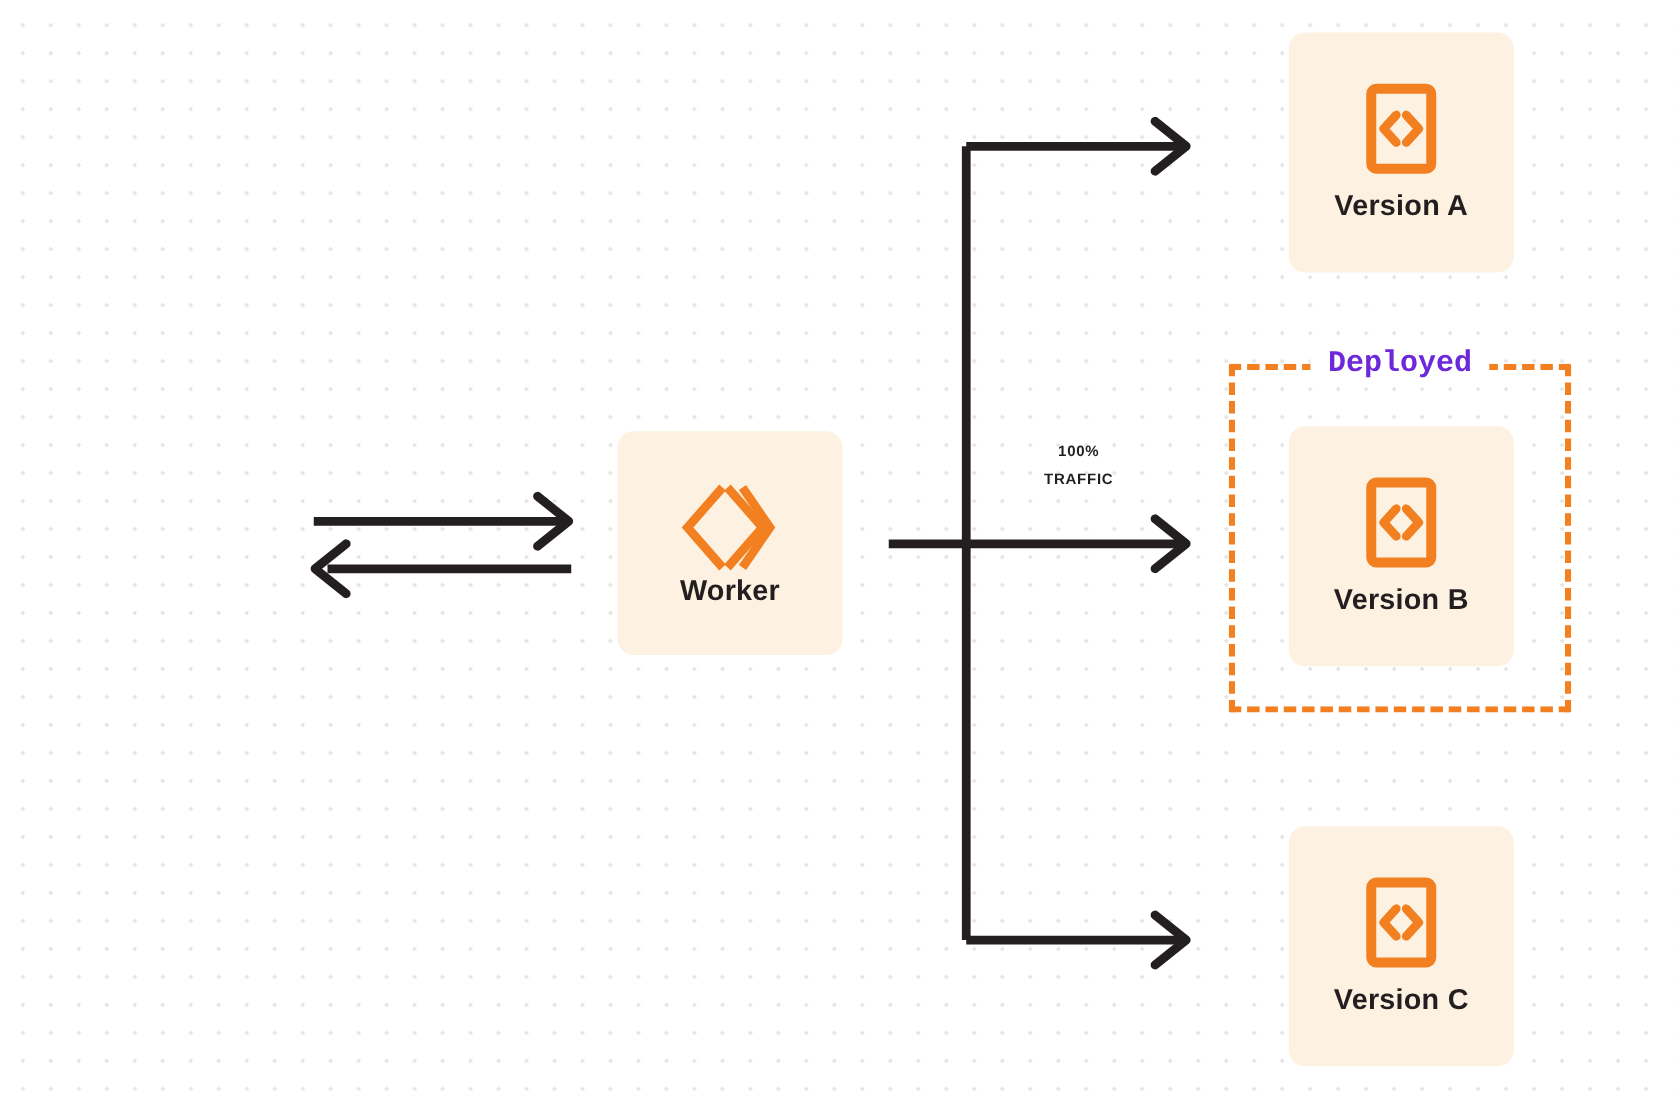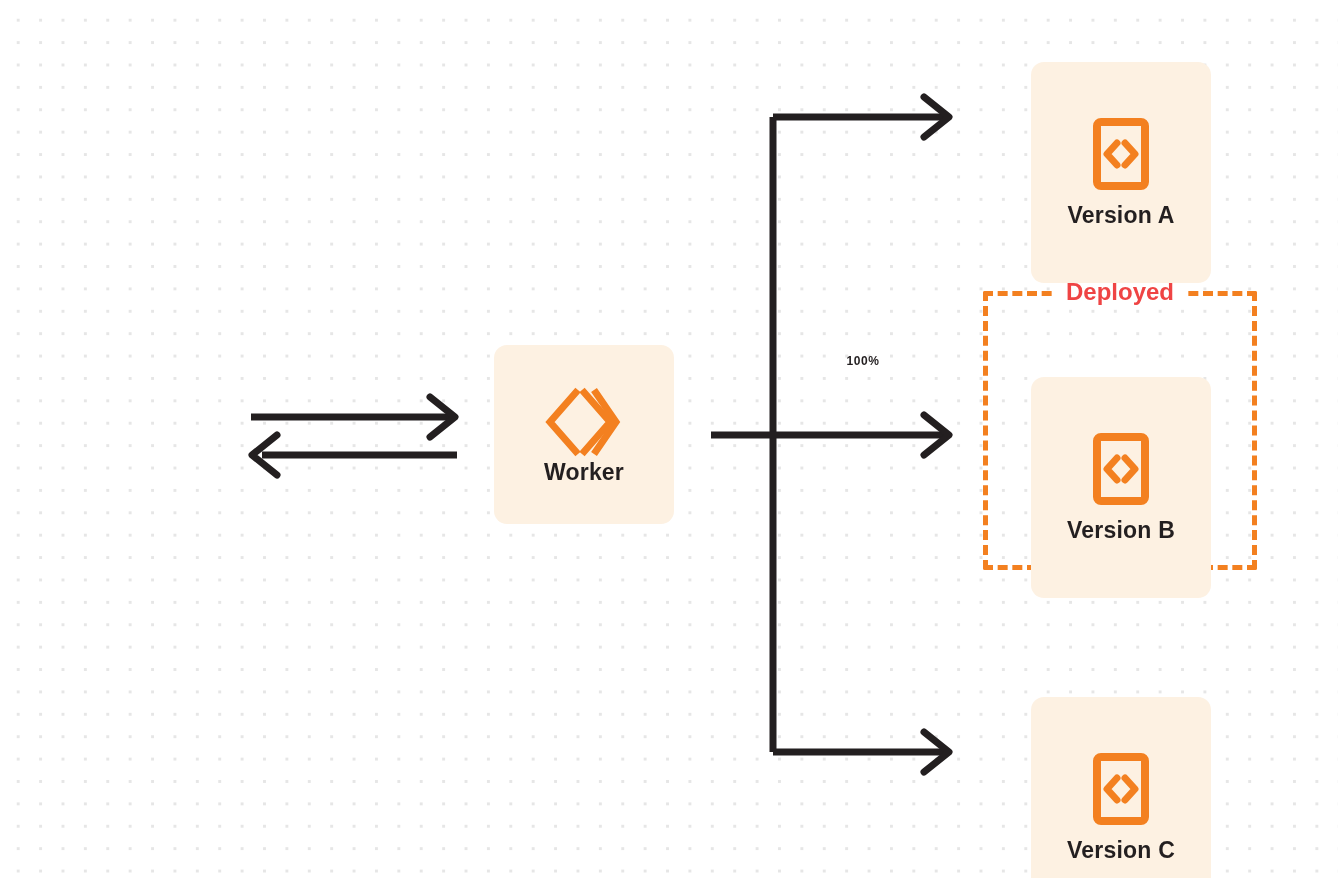--- a/index.html
+++ b/index.html
@@ -50,23 +50,22 @@
     left: 494px;
     top: 345px;
     width: 180px;
     height: 179px;
     background: #fdf1e2;
   }
   #worker-node .node-label { font-size: 23px; margin-top: 0; }
 
   .version-node {
     width: 180px;
-    height: 221px;
+    height: 192px;
     background: #fdf1e2;
-    margin-top: 36px;
   }
   #version-a-node { left: 1031px; top: 26px; }
   #version-b-node { left: 1031px; top: 341px; }
   #version-c-node { left: 1031px; top: 661px; }
   .version-node .node-label { font-size: 23px; margin-top: 12px; }
 
   .icon-slot {
     display: flex;
     align-items: center;
     justify-content: center;
@@ -83,25 +82,26 @@
     border-radius: 2px;
     box-sizing: border-box;
   }
   #deployed-label {
     position: absolute;
     left: 50%;
     top: -16px;
     transform: translateX(-50%);
     background: #ffffff;
     padding: 0 14px;
-    color: #ef4444;
+    color: #6d28d9;
     font-size: 24px;
     font-weight: bold;
     white-space: nowrap;
     line-height: 1;
+    font-family: Liberation Mono, monospace;
   }
 
   
   #traffic-label {
     position: absolute;
     left: 790px;
     top: 350px;
     width: 146px;
     text-align: center;
     color: #231f20;
@@ -151,20 +151,21 @@
         <path d="M924,415 L949,435 L924,455" stroke-linecap="round" stroke-linejoin="round"></path>
 
         <path d="M773,752 L944,752"></path>
         <path d="M924,732 L949,752 L924,772" stroke-linecap="round" stroke-linejoin="round"></path>
       </g>
     </g>
   </svg>
 
   <div id="traffic-label">
     <div>100%</div>
+    <div>TRAFFIC</div>
   </div>
 
 
   <div id="worker-node" class="node">
     <span class="icon-slot">
       <svg width="80" height="76" viewBox="0 0 80 76" xmlns="http://www.w3.org/2000/svg" fill="none" stroke="#f38020" stroke-width="7" stroke-linejoin="miter" stroke-linecap="butt">
         <path d="M34,6 L6,38 L34,70"></path>
         <path d="M38,6 L66,38 L38,70"></path>
         <path d="M52,6 L74,38 L52,70" transform="translate(-2,0)"></path>
       </svg>

